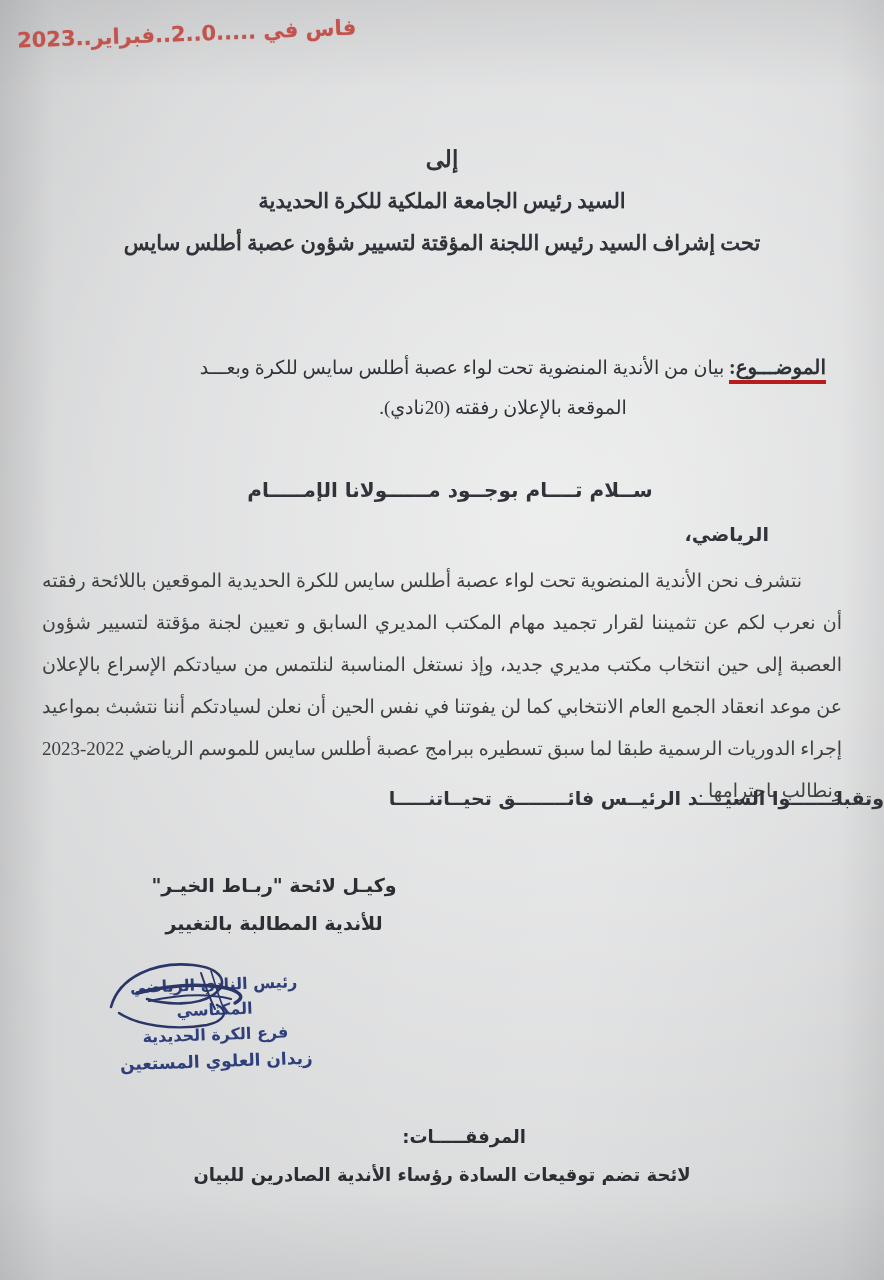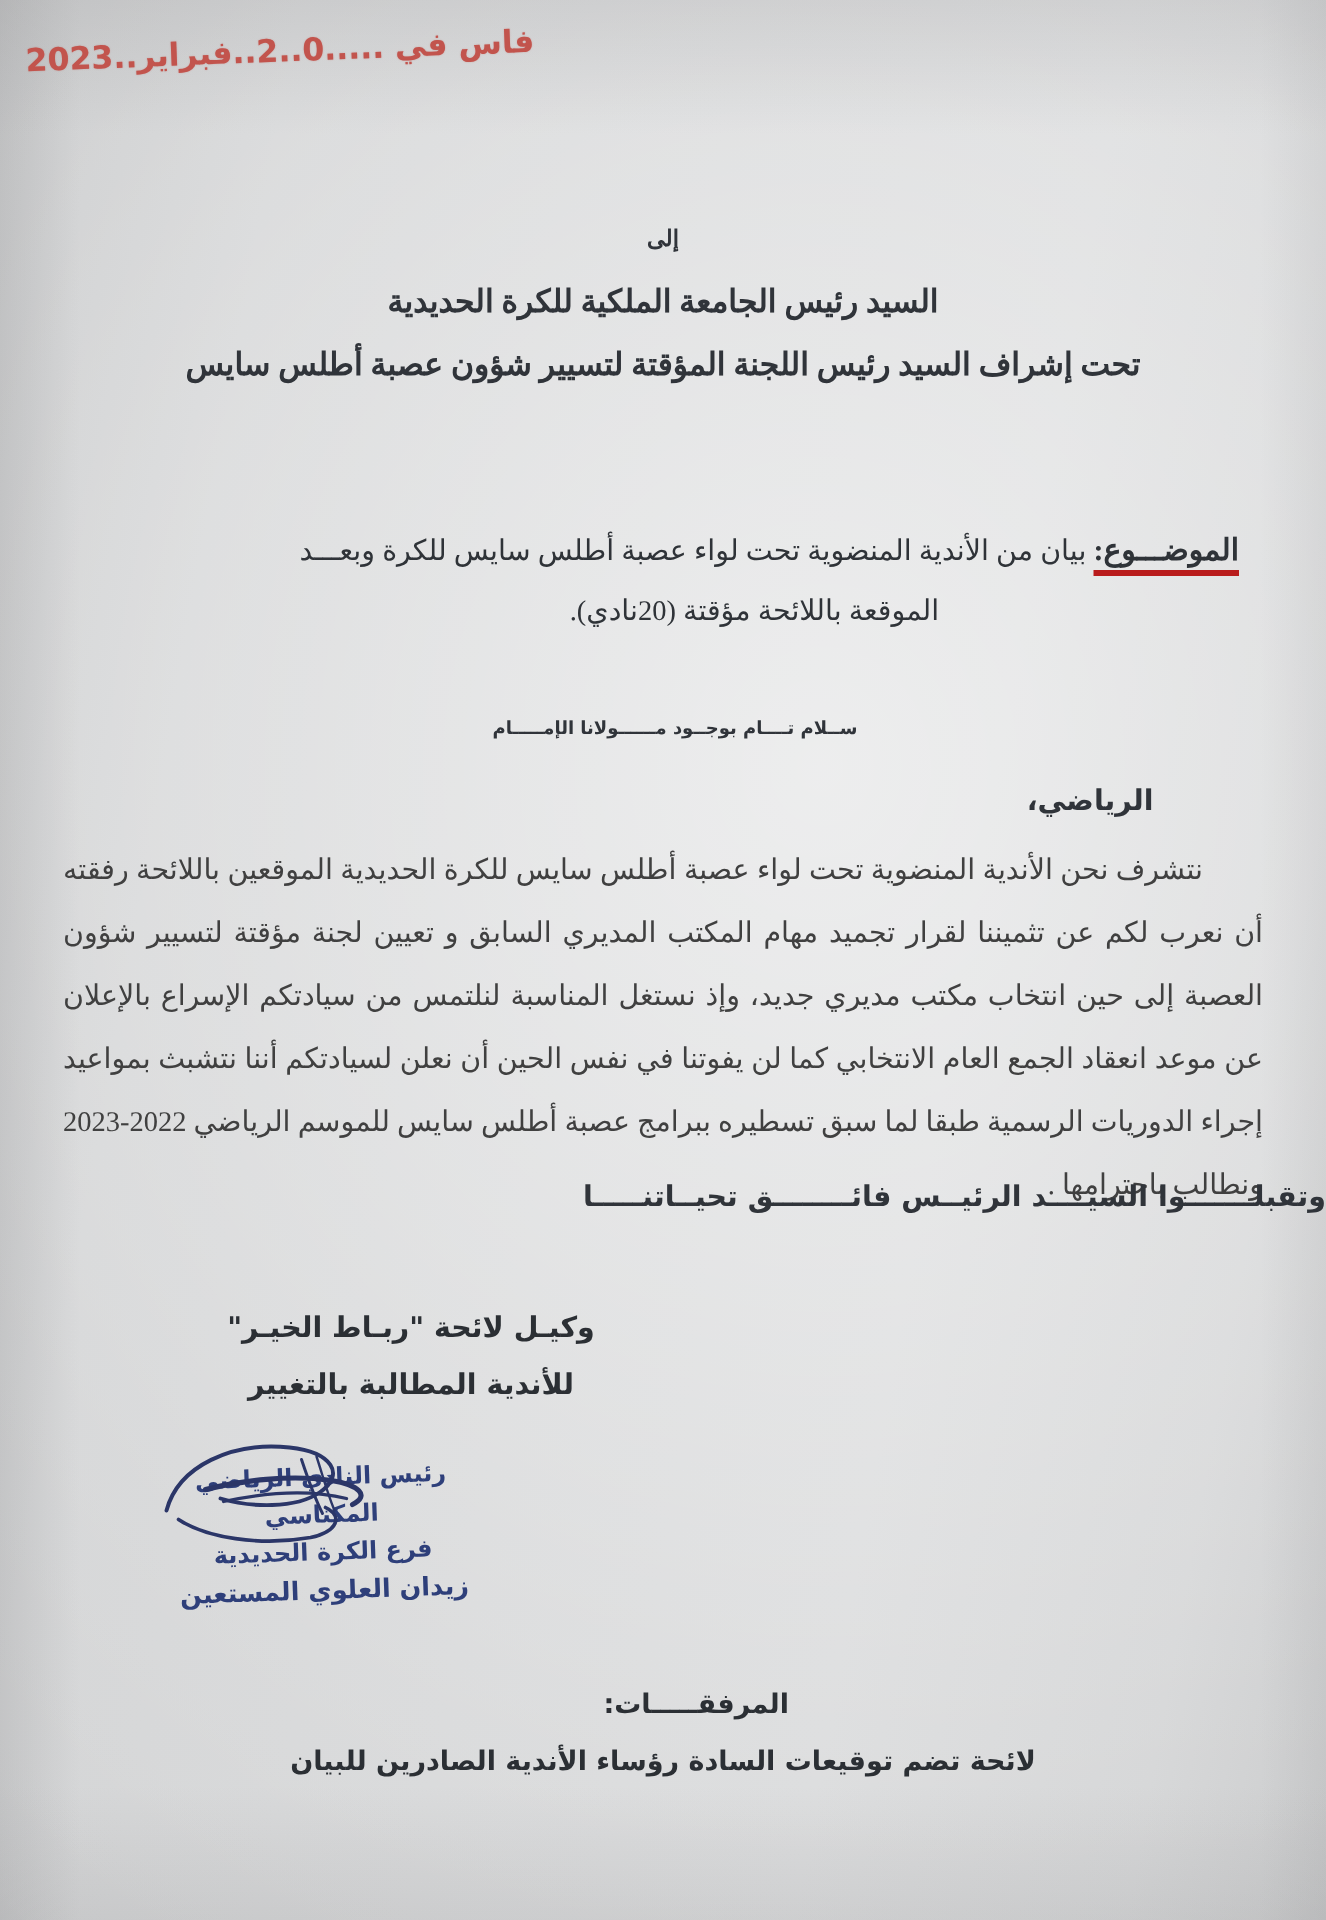--- a/index.html
+++ b/index.html
@@ -59,21 +59,21 @@
   .addressee {
     position: absolute;
     top: 140px;
     left: 0;
     right: 0;
     text-align: center;
     color: #30343a;
     font-weight: 700;
   }
   .addressee .to {
-    font-size: 15px;
+    font-size: 23px;
     line-height: 40px;
   }
   .addressee .org {
     font-size: 21px;
     line-height: 42px;
   }
   .addressee .supervisor {
     font-size: 21px;
     line-height: 42px;
   }
@@ -104,21 +104,21 @@
   
   .salutation {
     position: absolute;
     top: 478px;
     left: 0;
     right: 0;
     text-align: center;
     color: #30343a;
     font-family: "DejaVu Sans", "Liberation Sans", sans-serif;
     font-weight: 700;
-    font-size: 12px;
+    font-size: 20px;
     letter-spacing: 1px;
     padding-left: 16px;
   }
   .wabaad {
     position: absolute;
     top: 523px;
     right: 115px;
     color: #30343a;
     font-family: "DejaVu Sans", "Liberation Sans", sans-serif;
     font-weight: 700;
@@ -225,21 +225,21 @@
 
   <div class="addressee">
     <div class="to">إلى</div>
     <div class="org">السيد رئيس الجامعة الملكية للكرة الحديدية</div>
     <div class="supervisor">تحت إشراف السيد رئيس اللجنة المؤقتة لتسيير شؤون عصبة أطلس سايس</div>
   </div>
 
   <div class="subject">
     <span class="label">الموضـــوع:</span>
     <span>بيان من الأندية المنضوية تحت لواء عصبة أطلس سايس  للكرة وبعـــد</span>
-    <span class="l2">الموقعة باللائحة مؤقتة (20نادي).</span>
+    <span class="l2">الموقعة بالإعلان رفقته (20نادي).</span>
   </div>
 
   <div class="salutation">ســلام تــــام بوجــود مــــــولانا الإمـــــام</div>
   <div class="wabaad">الرياضي،</div>
 
   <div class="body-text">نتشرف نحن الأندية المنضوية تحت لواء عصبة أطلس سايس للكرة الحديدية  الموقعين باللائحة رفقته أن نعرب لكم عن تثميننا لقرار تجميد مهام المكتب المديري السابق و تعيين لجنة مؤقتة لتسيير شؤون العصبة إلى حين انتخاب مكتب مديري جديد، وإذ نستغل المناسبة لنلتمس من سيادتكم الإسراع بالإعلان عن موعد انعقاد الجمع العام الانتخابي كما لن يفوتنا في نفس الحين أن نعلن لسيادتكم أننا نتشبث بمواعيد إجراء الدوريات الرسمية طبقا لما سبق تسطيره ببرامج عصبة أطلس سايس للموسم الرياضي 2022-2023 ونطالب باحترامها .</div>
 
   <div class="closing">وتقبلـــــــوا السيــــد الرئيــس  فائــــــــق تحيــاتنـــــا</div>
 
   <div class="sig-block">

